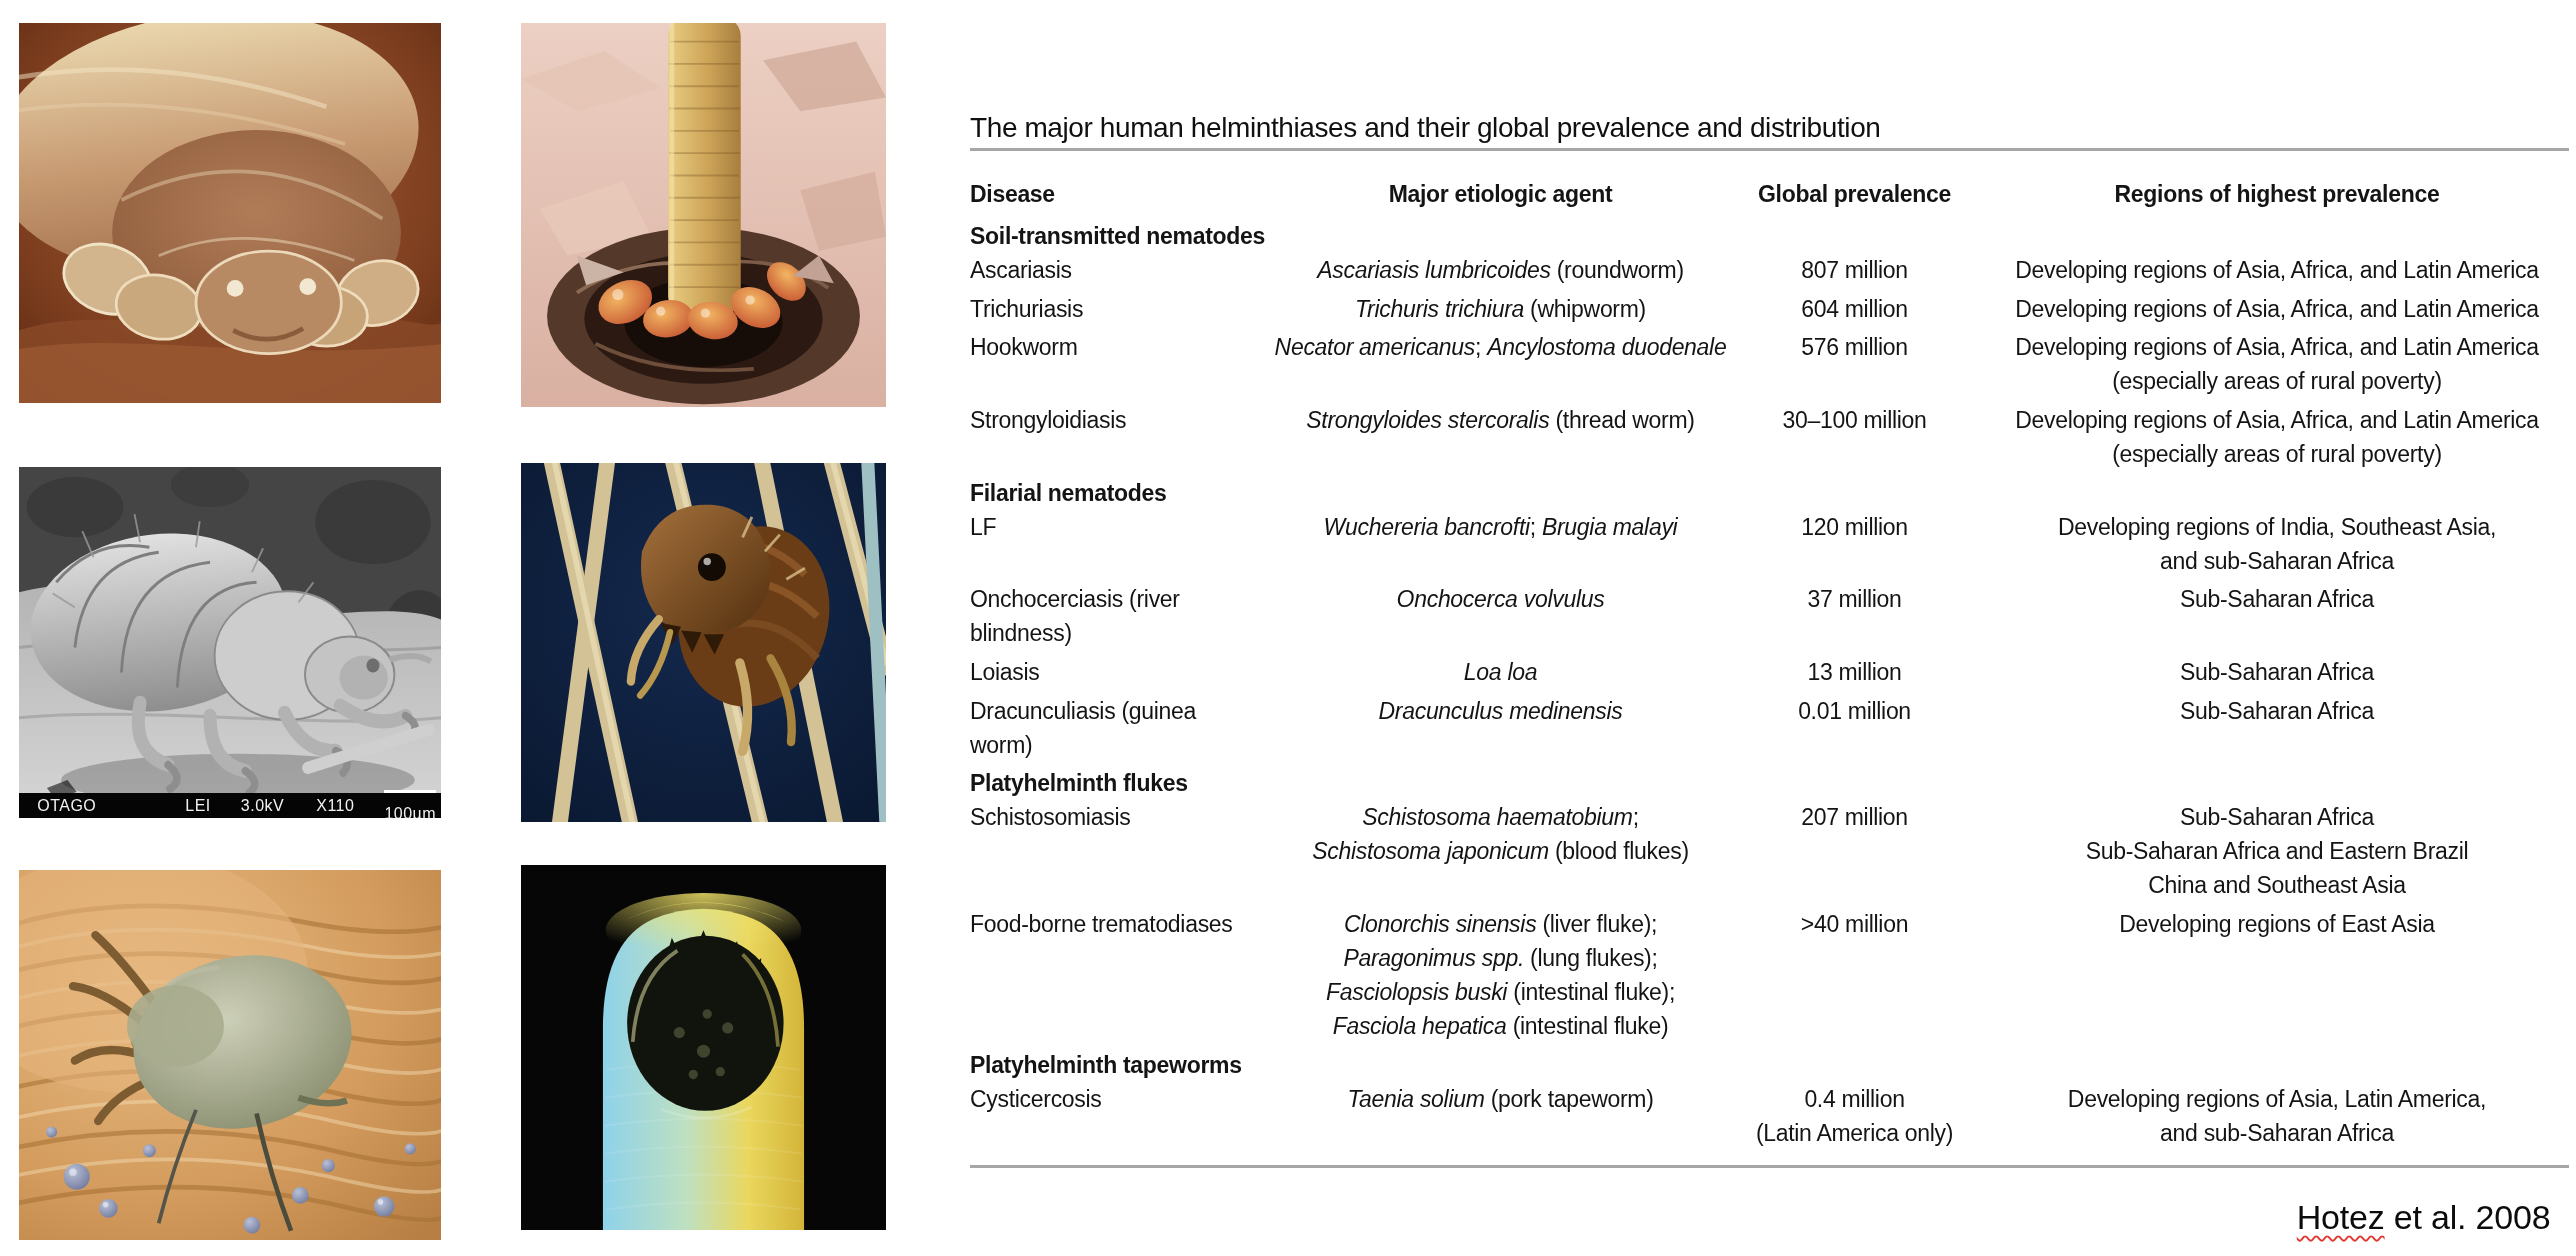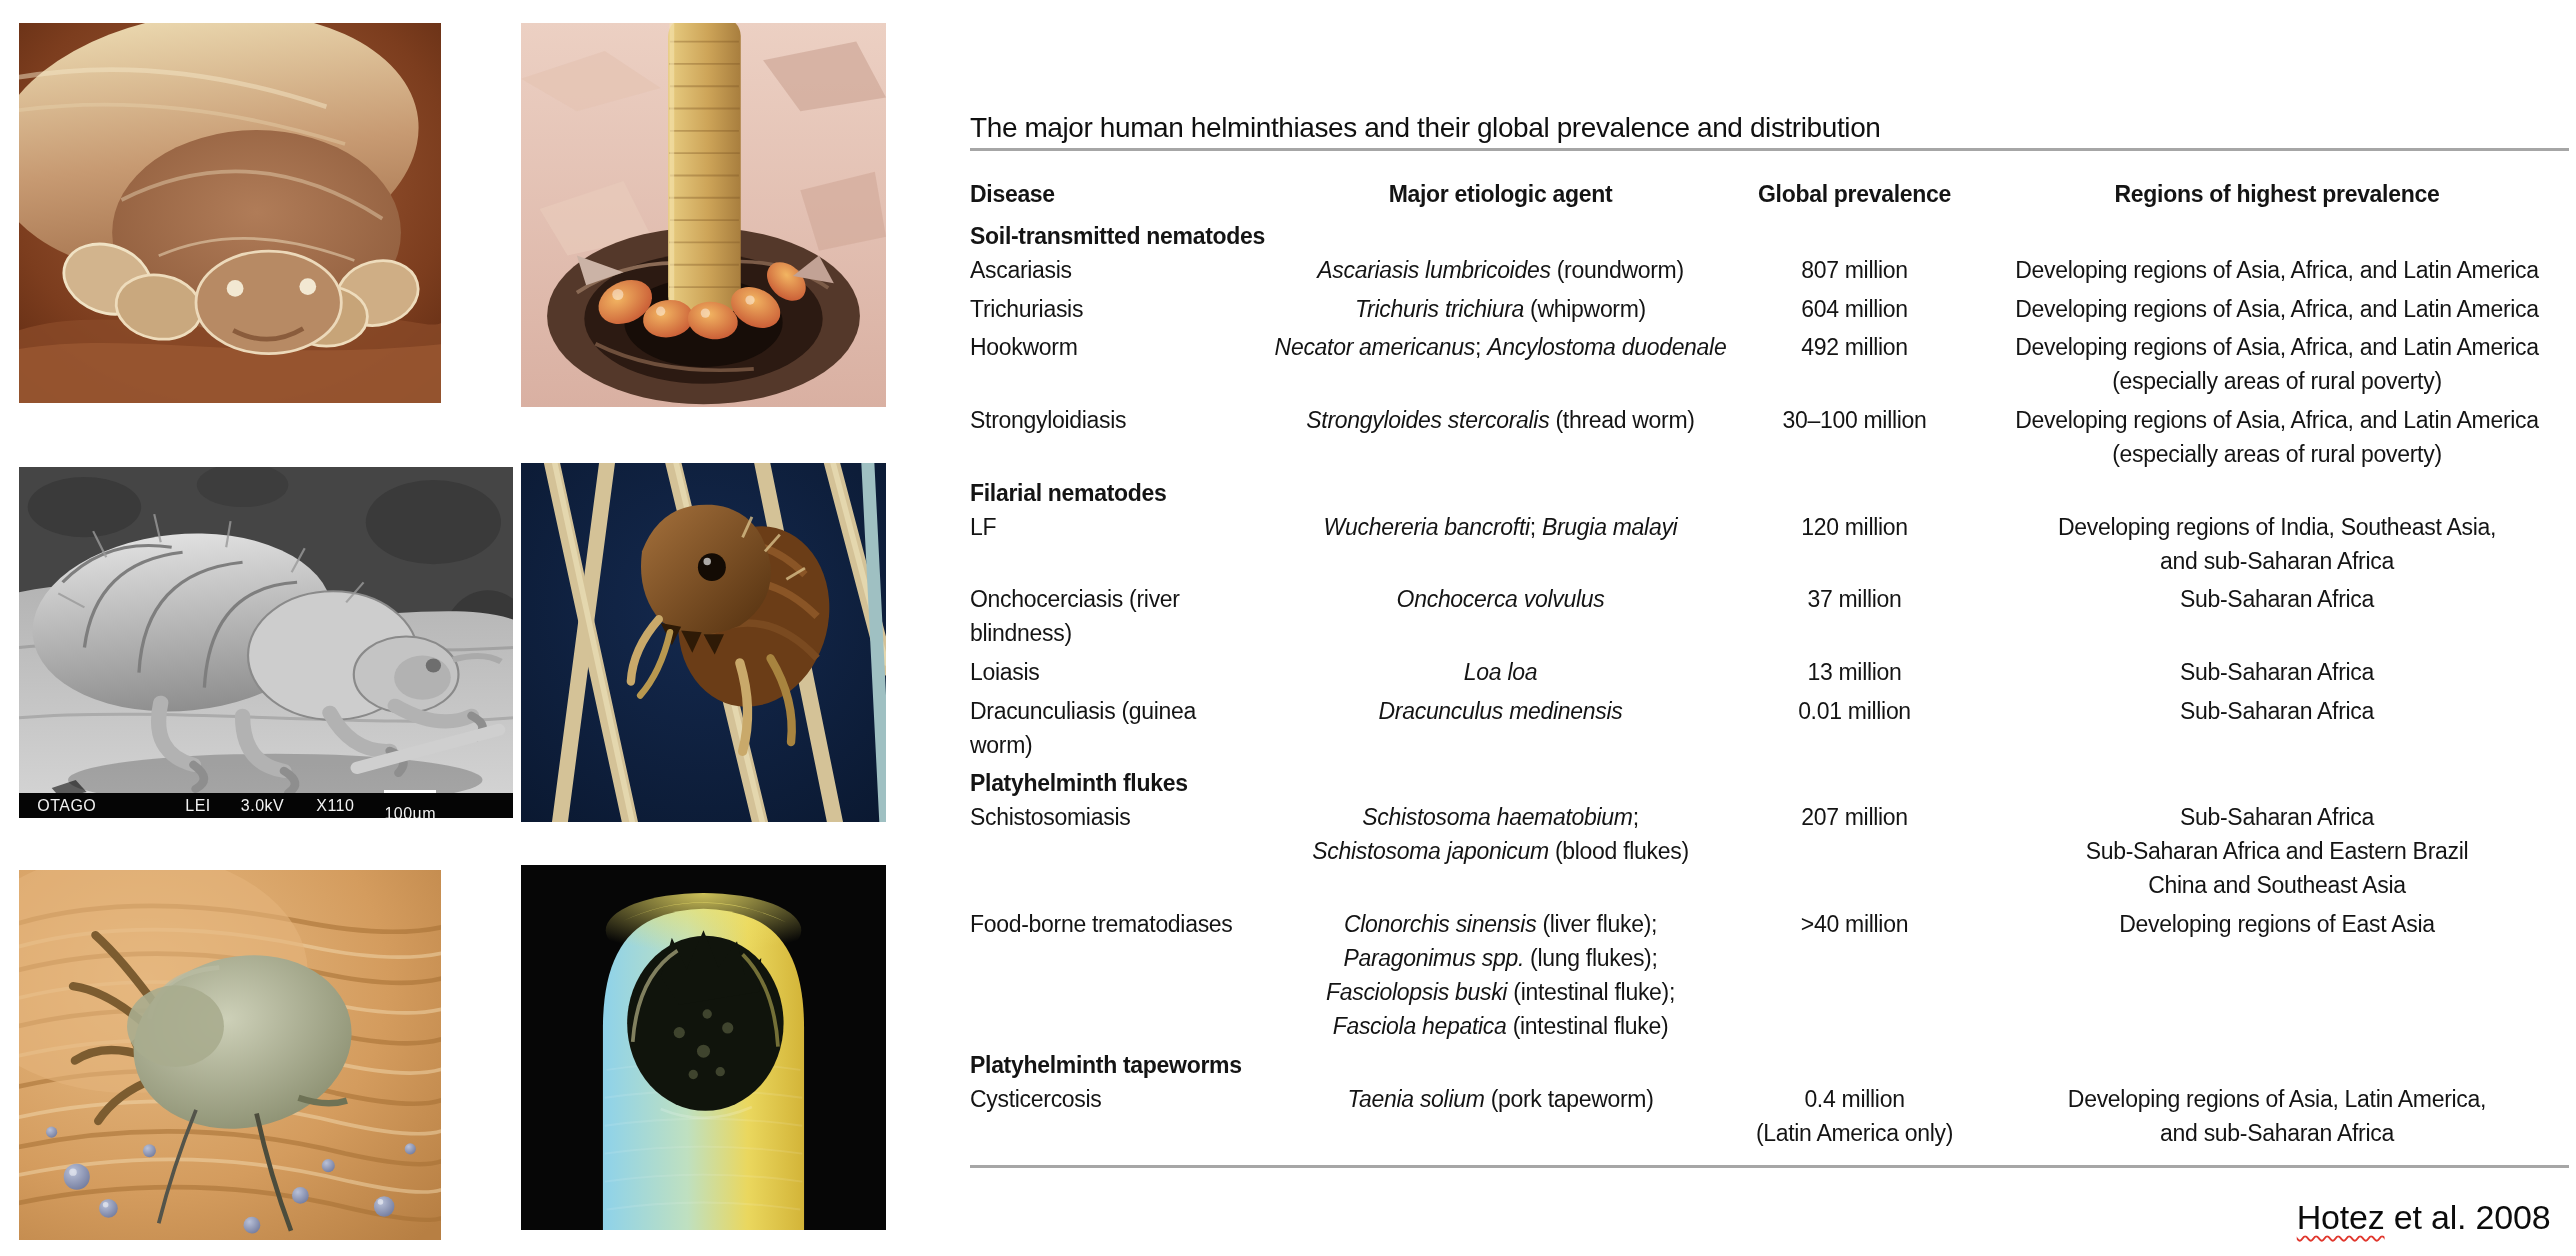--- a/index.html
+++ b/index.html
@@ -130,21 +130,21 @@
       <circle cx="104" cy="292" r="6" fill="#ffffff" opacity="0.45"></circle>
       <circle cx="150" cy="310" r="5" fill="#ffffff" opacity="0.45"></circle>
       <circle cx="198" cy="312" r="5" fill="#ffffff" opacity="0.45"></circle>
       <circle cx="246" cy="298" r="5" fill="#ffffff" opacity="0.45"></circle>
       <path d="M60,250 L110,268 L70,282 Z" fill="#cbb3a6"></path>
       <path d="M320,250 L292,272 L336,280 Z" fill="#c2a success" opacity="0"></path>
       <path d="M320,250 L292,272 L336,280 Z" fill="#c2a295"></path>
     </svg>
   </figure>
 
-  <figure class="sem" style="left:18.6px;top:467px;width:494px;height:351px">
+  <figure class="sem" style="left:18.6px;top:467px;width:422px;height:351px">
     <svg viewBox="0 0 453 350" preserveAspectRatio="none">
       <defs>
         <linearGradient id="g3body" x1="0" y1="0" x2="0" y2="1">
           <stop offset="0%" stop-color="#e0e0e0"></stop>
             <stop offset="100%" stop-color="#8e8e8e"></stop>
         </linearGradient>
         <linearGradient id="g3ground" x1="0" y1="0" x2="0" y2="1">
           <stop offset="0%" stop-color="#b4b4b4"></stop>
             <stop offset="100%" stop-color="#d6d6d6"></stop>
         </linearGradient>
@@ -396,21 +396,21 @@
           <div class="c-regions">
             <span class="line">Developing regions of Asia, Africa, and Latin America</span>
           </div>
         </div>
         <div class="trow grid4">
           <div class="c-disease">Hookworm</div>
           <div class="c-agent">
             <span class="line"><em>Necator americanus</em><span>; </span><em>Ancylostoma duodenale</em></span>
           </div>
           <div class="c-prev">
-            <span class="line">492 million</span>
+            <span class="line">576 million</span>
           </div>
           <div class="c-regions">
             <span class="line">Developing regions of Asia, Africa, and Latin America</span>
             <span class="line">(especially areas of rural poverty)</span>
           </div>
         </div>
         <div class="trow grid4">
           <div class="c-disease">Strongyloidiasis</div>
           <div class="c-agent">
             <span class="line"><em>Strongyloides stercoralis</em><span> (thread worm)</span></span>

